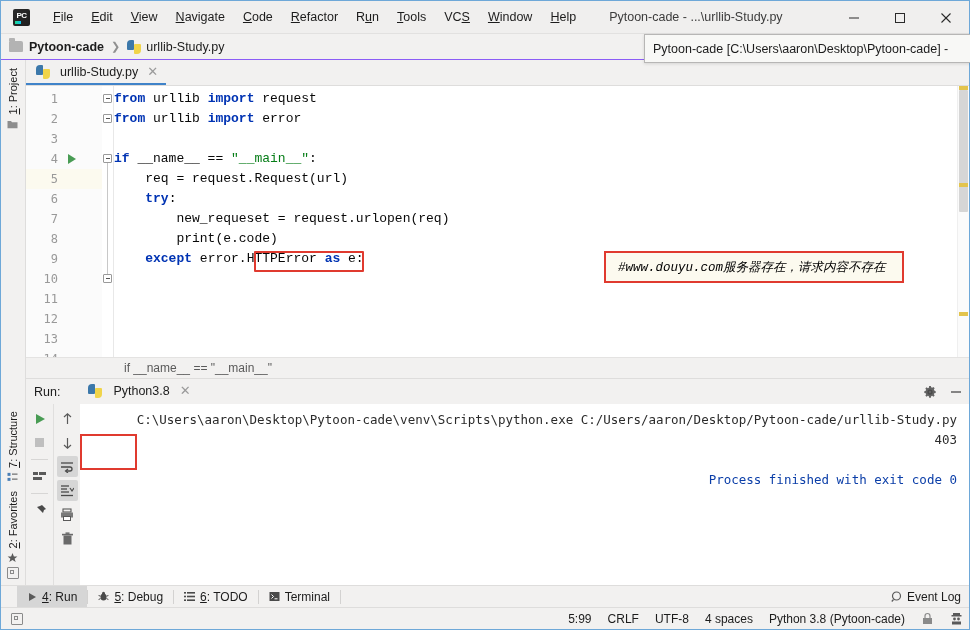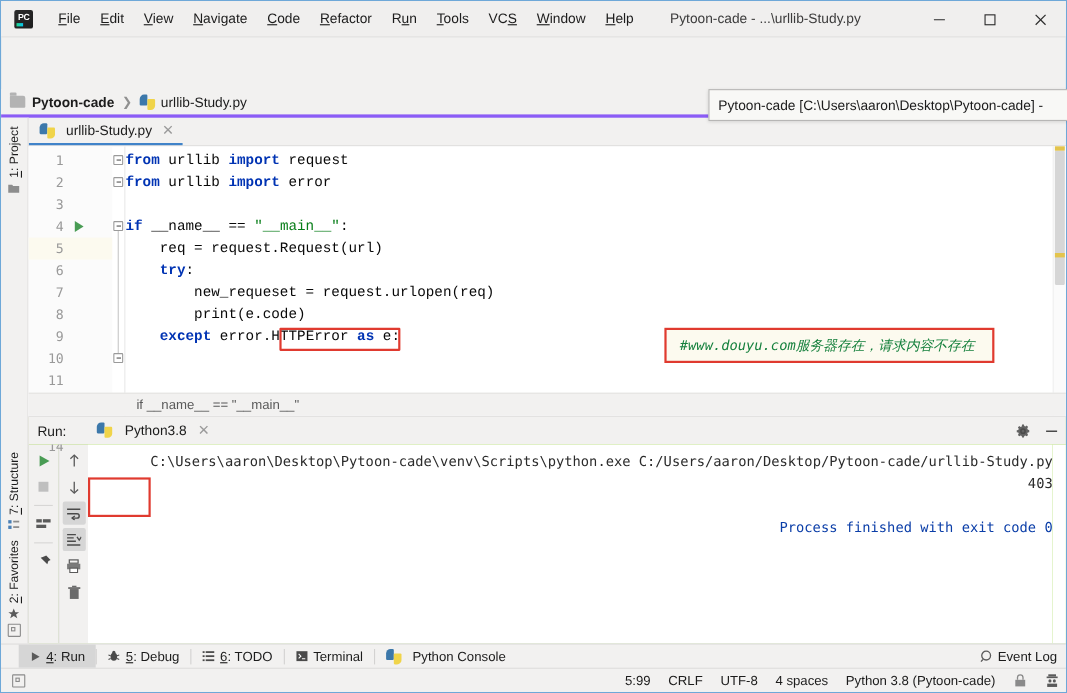--- a/index.html
+++ b/index.html
@@ -85,22 +85,21 @@
 
   
   .navbar {
     height: 26px;
     flex: 0 0 26px;
     background: #f2f1f0;
     display: flex;
     align-items: center;
     padding-left: 8px;
     position: relative;
-    border-bottom: 3px solid #8b5cf6;
-    margin-top: 47px;
+    border-bottom: 1px solid #8b5cf6;
   }
   .folder-icon {
     width: 14px; height: 11px;
     background: #b3b3b3;
     border-radius: 1px 2px 1px 1px;
     position: relative;
     margin-right: 6px;
     flex: 0 0 14px;
   }
   .folder-icon::before {
@@ -308,21 +307,21 @@
     position: absolute;
     left: 5px;
     width: 1px;
     background: #c8c8c8;
   }
   
   .kw      { color: #0033b3; font-weight: bold; }
   .plain   { color: #080808; }
   .str     { color: #067d17; }
   .strlink { color: #067d17; text-decoration: underline; }
-  .cmt     { color: #15803d; font-style: italic; }
+  .cmt     { color: #000000; font-style: italic; font-family: Liberation Mono, monospace; }
   .annot-box {
     position: absolute;
     border: 2px solid #e03a2f;
     border-radius: 1px;
     pointer-events: none;
   }
   .comment-box {
     position: absolute;
     left: 578px; top: 165px;
     width: 300px; height: 32px;
@@ -860,24 +859,20 @@
       <span>
         <svg width="11" height="11" viewBox="0 0 11 11">
             <rect x="0.5" y="1" width="10" height="9" fill="#4a4a4a"></rect>
             <polyline points="2.5,3.5 4.5,5.5 2.5,7.5" fill="none" stroke="#fff" stroke-width="1"></polyline>
             <line x1="5.5" y1="7.8" x2="8.5" y2="7.8" stroke="#fff" stroke-width="1"></line>
           </svg>
       </span>
       <span>Terminal</span>
     </div>
     <div class="bbtn-sep"></div>
-    <div class="bbtn">
-      <span class="py-icon"></span>
-      <span>Python Console</span>
-    </div>
     <div class="eventlog">
       <span>
         <svg width="11" height="11" viewBox="0 0 11 11">
             <circle cx="5.5" cy="5" r="4" fill="none" stroke="#5a5a5a" stroke-width="1.2"></circle>
             <line x1="2.5" y1="8.5" x2="0.8" y2="10.5" stroke="#5a5a5a" stroke-width="1.2"></line>
           </svg>
       </span>
       <span>Event Log</span>
     </div>
   </div>

